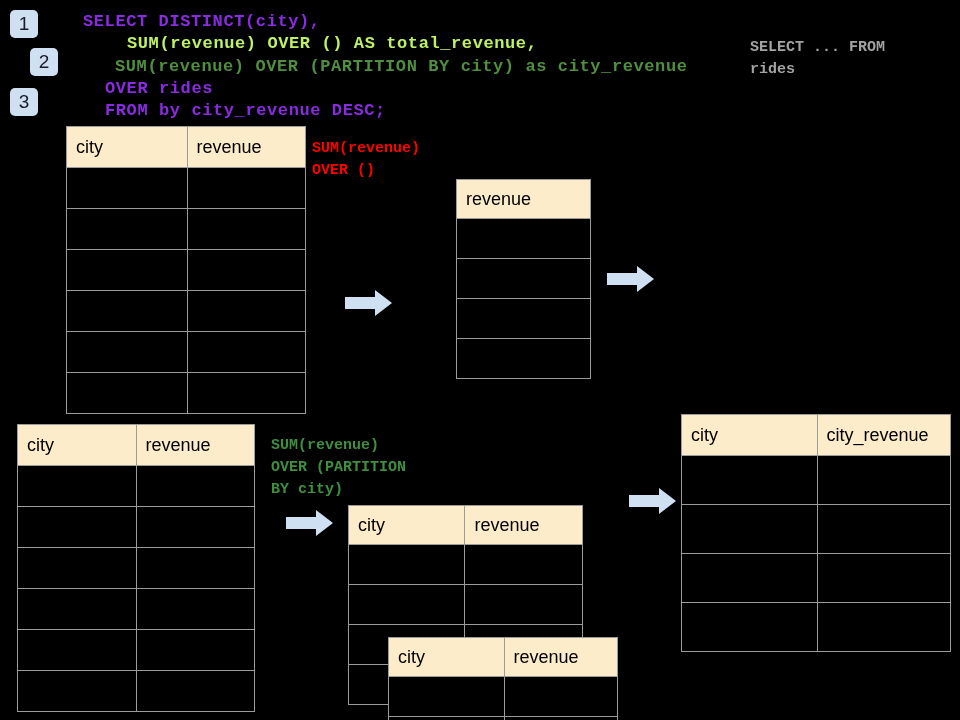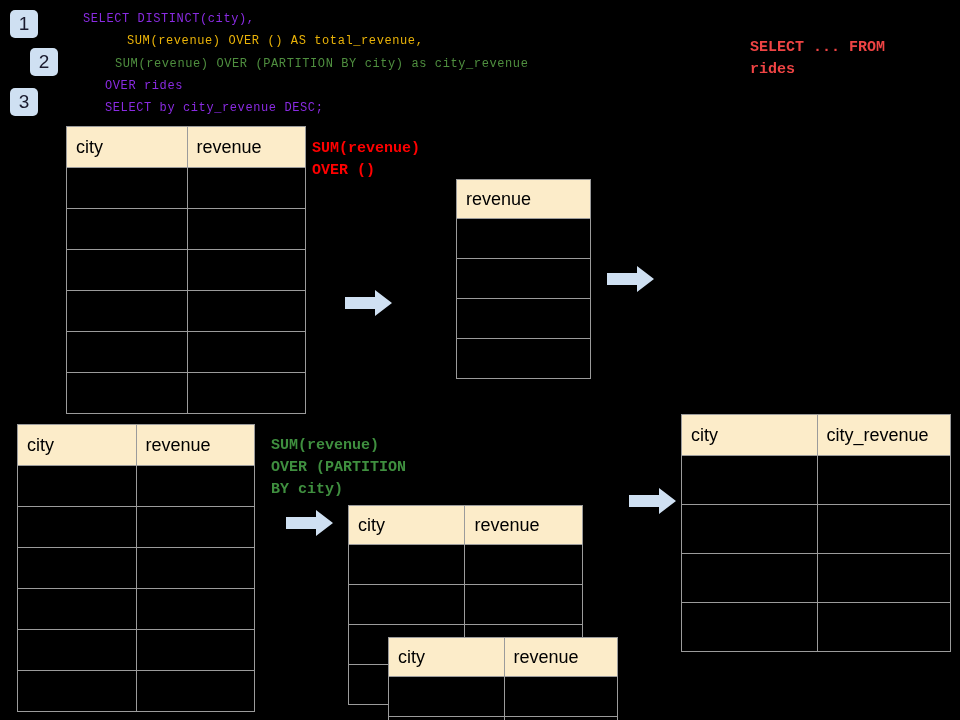--- a/index.html
+++ b/index.html
@@ -28,41 +28,41 @@
     font-size: 19px;
     line-height: 28px;
     text-align: center;
     font-weight: 400;
   }
 
   
   .sql {
     position: absolute;
     font-family: "Liberation Mono", monospace;
-    font-size: 12px;
-    font-weight: normal;
+    font-size: 17px;
+    font-weight: bold;
     letter-spacing: 0.6px;
     white-space: pre;
   }
   .sql-violet { color: #8a2be2; }
-  .sql-red    { color: #eab308; }
+  .sql-red    { color: #bef264; }
   .sql-green  { color: #4f8f3f; }
 
   
   .annot {
     position: absolute;
     font-family: "Liberation Mono", monospace;
     font-size: 15px;
     font-weight: bold;
     line-height: 22px;
     white-space: pre;
   }
   .annot-red   { color: #ff0000; }
   .annot-green { color: #3f8f3f; }
-  .annot-violet{ color: #ef4444; }
+  .annot-violet{ color: #a3a3a3; }
 
   
   .tbl {
     position: absolute;
     border-collapse: collapse;
     table-layout: fixed;
     background: #000000;
   }
   .tbl th, .tbl td {
     border: 1px solid #9b9b9b;
@@ -94,21 +94,21 @@
   <div id="badges-layer">
       <div class="badge" style="left: 10px; top: 10px;">1</div>
       <div class="badge" style="left: 30px; top: 48px;">2</div>
       <div class="badge" style="left: 10px; top: 88px;">3</div>
     </div>
   <div id="sql-layer">
       <div class="sql sql-violet" style="left: 83px; top: 12px;">SELECT DISTINCT(city),</div>
       <div class="sql sql-red" style="left: 127px; top: 34px;">SUM(revenue) OVER () AS total_revenue,</div>
       <div class="sql sql-green" style="left: 115px; top: 57px;">SUM(revenue) OVER (PARTITION BY city) as city_revenue</div>
       <div class="sql sql-violet" style="left: 105px; top: 79px;">OVER rides</div>
-      <div class="sql sql-violet" style="left: 105px; top: 101px;">SELECT by city_revenue DESC;</div>
+      <div class="sql sql-violet" style="left: 105px; top: 101px;">FROM by city_revenue DESC;</div>
     </div>
   <div id="annotations-layer">
       <div class="annot annot-violet" style="left: 750px; top: 37px;">SELECT ... FROM
 rides</div>
       <div class="annot annot-red" style="left: 312px; top: 138px;">SUM(revenue)
 OVER ()</div>
       <div class="annot annot-green" style="left: 271px; top: 435px;">SUM(revenue)
 OVER (PARTITION
 BY city)</div>
     </div>

